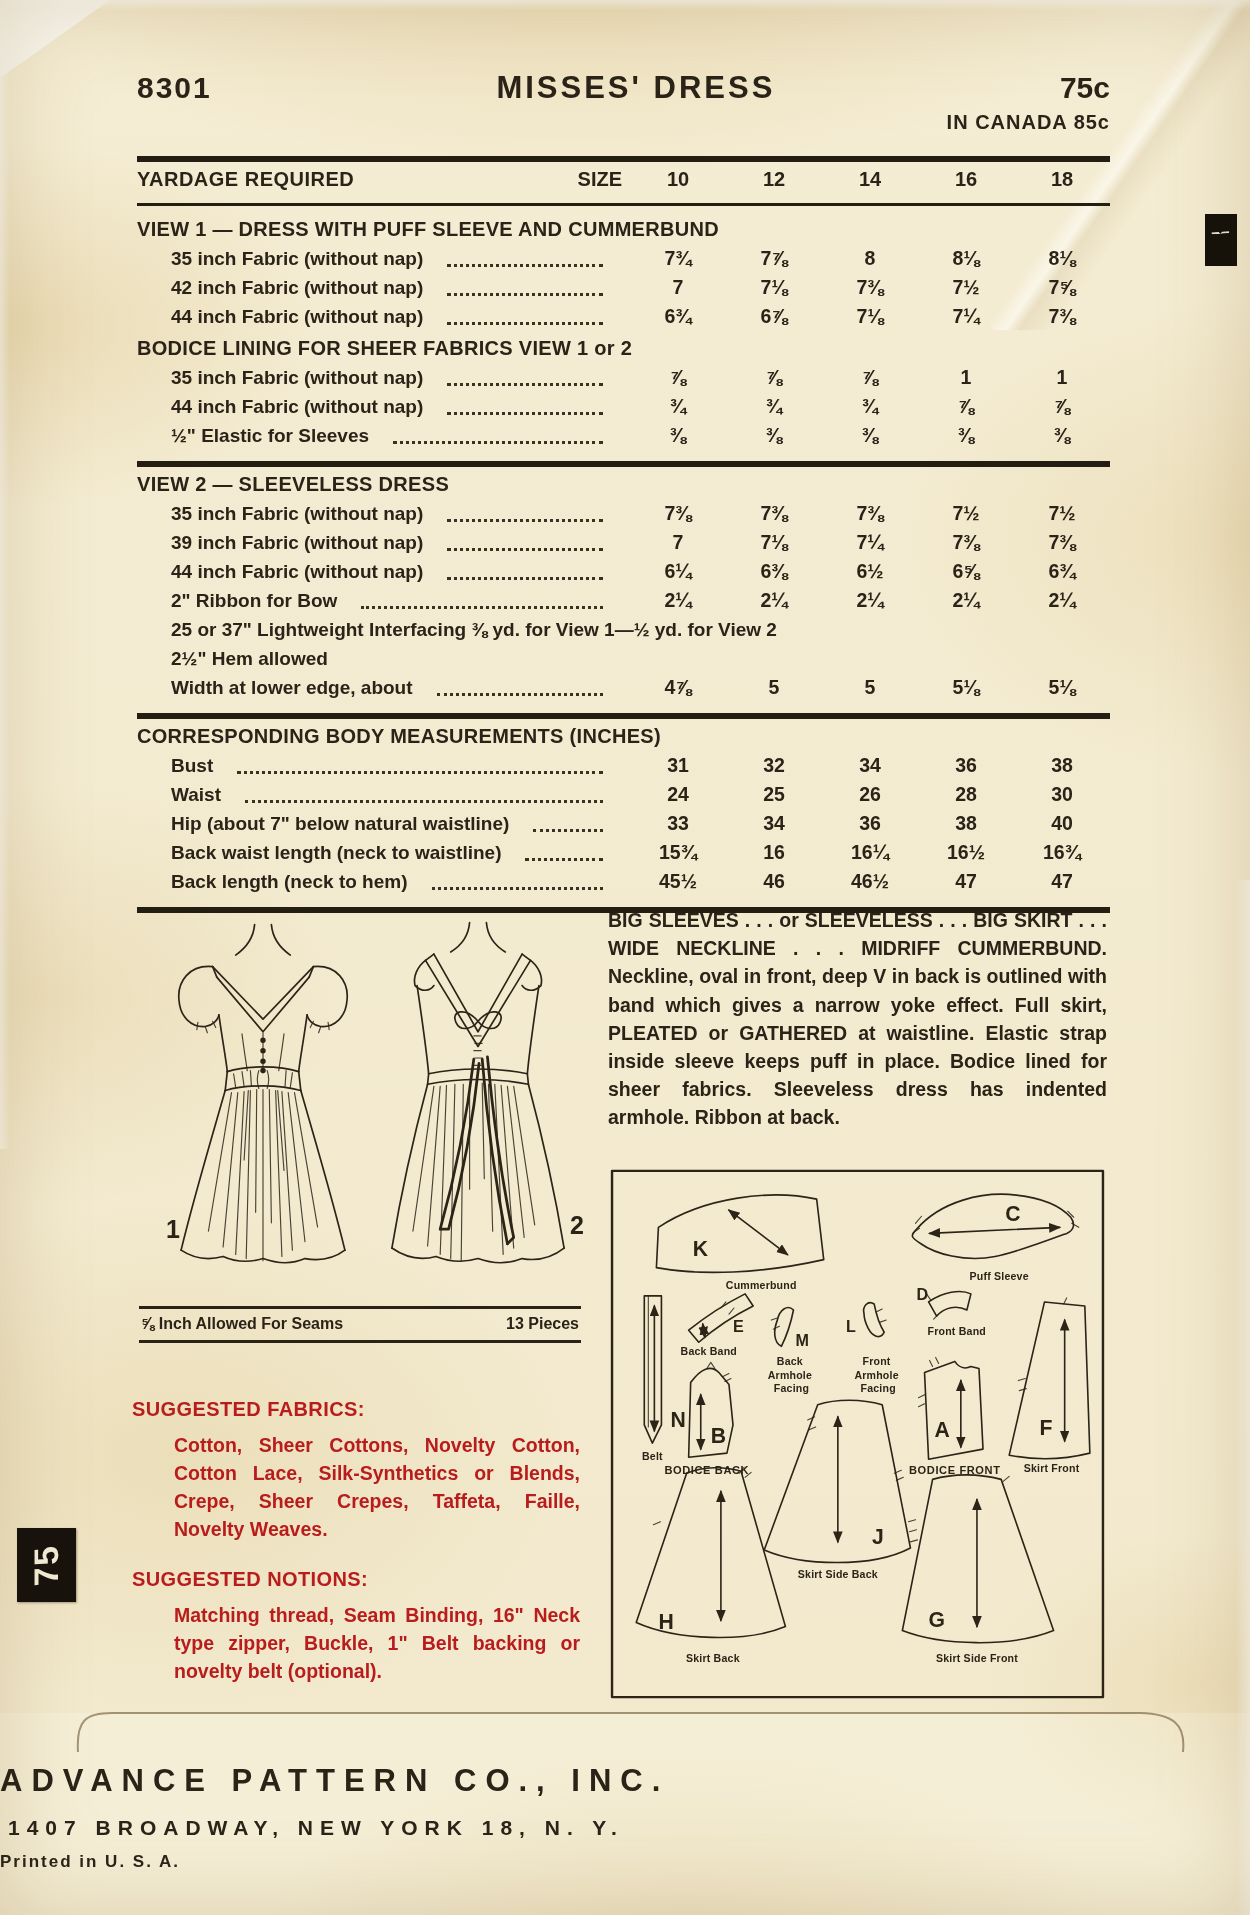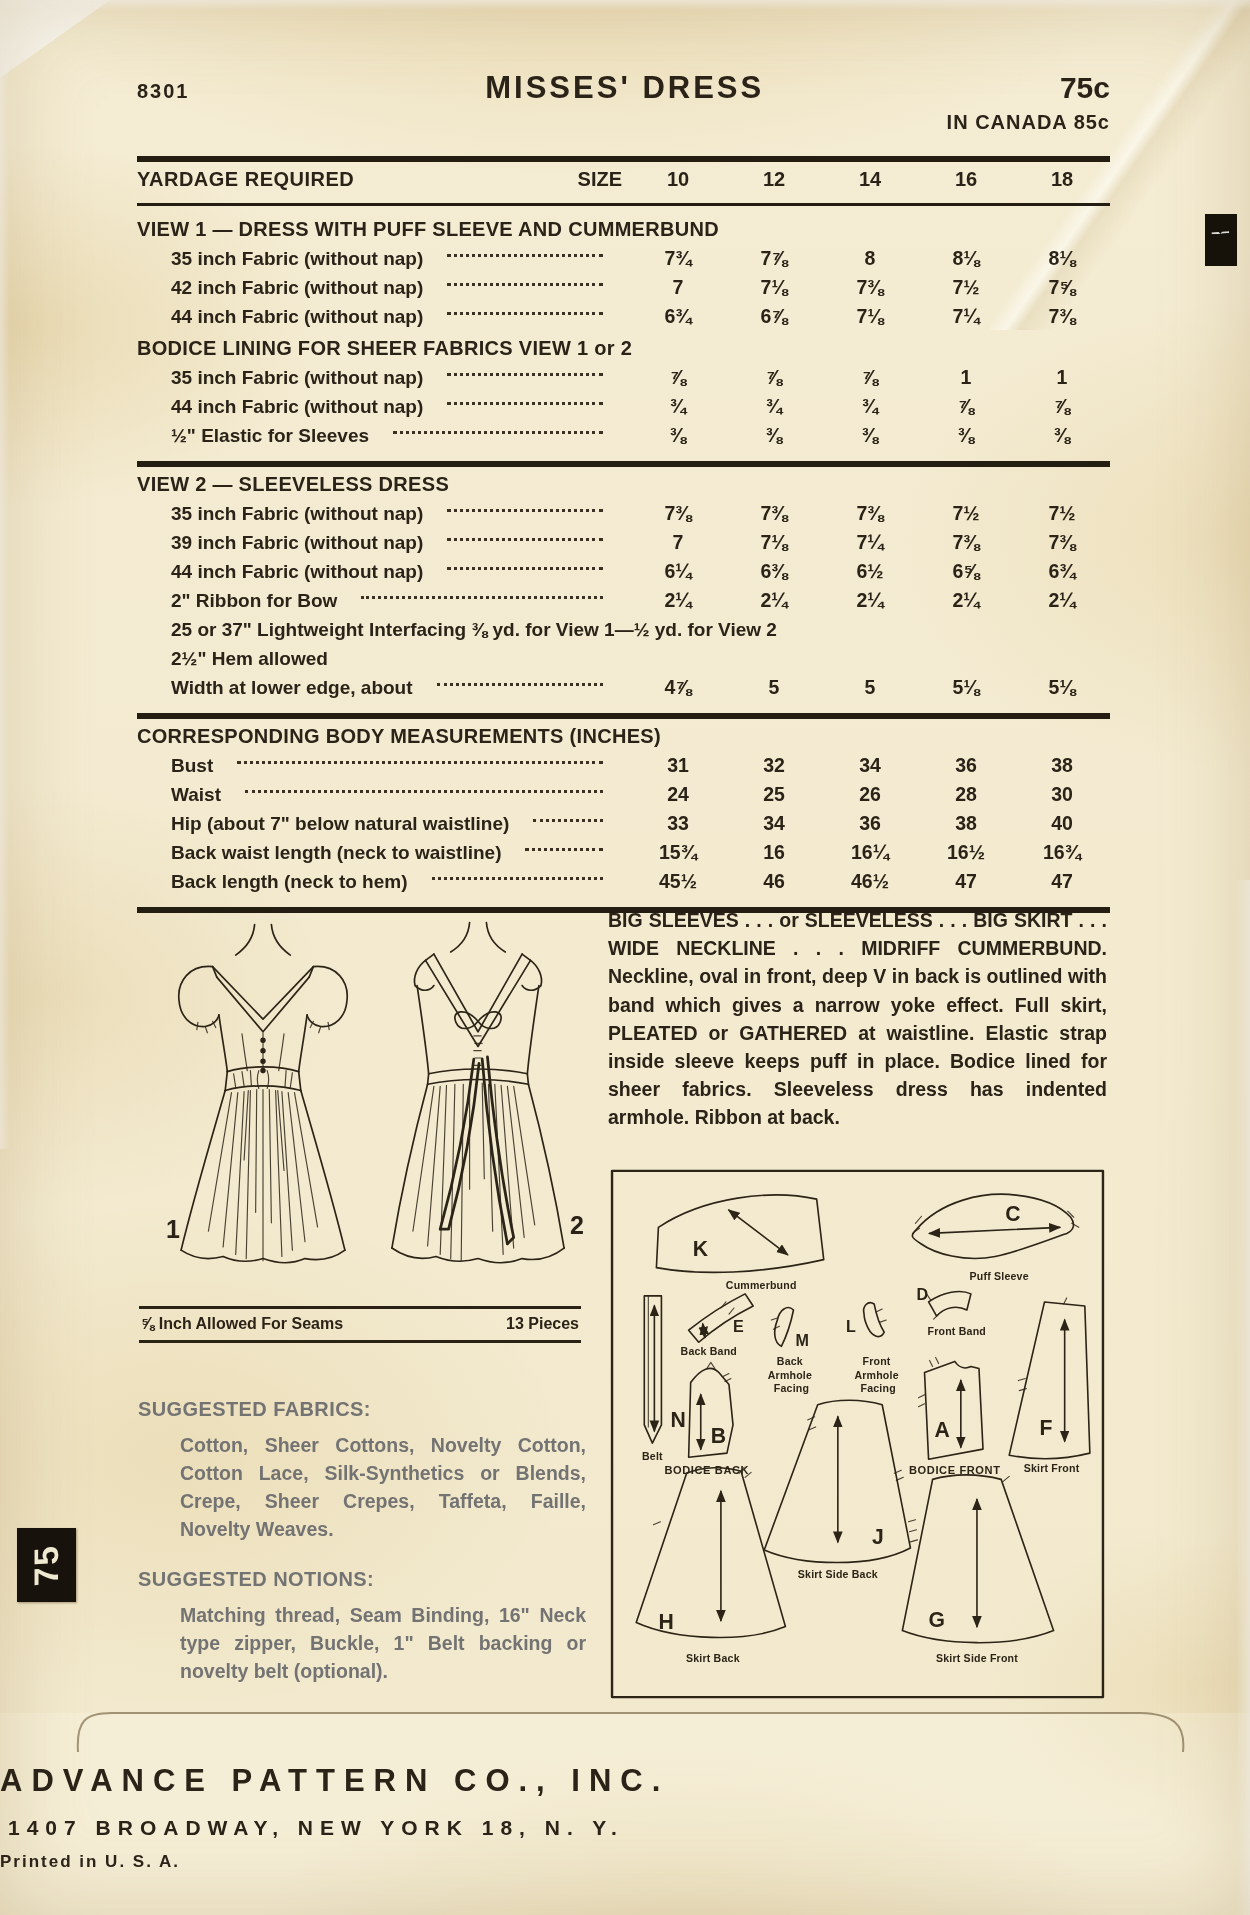--- a/index.html
+++ b/index.html
@@ -29,61 +29,61 @@
   .edge-white-right{position:absolute;right:0;top:880px;bottom:0;width:14px;
     background:linear-gradient(to left,#faf8ef,rgba(250,248,239,0));opacity:.85;}
   .edge-white-left{position:absolute;left:0;top:0;bottom:40%;width:10px;
     background:linear-gradient(to right,#fbfaf3,rgba(251,250,243,0));opacity:.7;}
   .crease-tr{position:absolute;right:0;top:0;width:260px;height:330px;
     background:linear-gradient(125deg,rgba(255,255,250,0) 46%,rgba(255,255,250,.55) 50%,rgba(160,130,70,.12) 53%,rgba(160,130,70,0) 60%);}
   .flap-tint{position:absolute;left:0;right:0;top:1713px;bottom:0;background:rgba(255,255,248,.22);}
 
   .txt{color:#2b2318;}
   .header-row{position:absolute;left:137px;right:140px;top:70px;display:flex;align-items:baseline;}
-  .pattern-number{font-size:20px;font-weight:700;letter-spacing:2px;}
+  .pattern-number{font-size:30px;font-weight:700;letter-spacing:2px;}
   .page-title{flex:1;text-align:center;font-size:31px;font-weight:700;letter-spacing:3px;}
   .price{font-size:30px;font-weight:700;}
   .canada{position:absolute;right:140px;top:111px;font-size:20px;font-weight:700;letter-spacing:1px;}
 
   .rule{position:absolute;left:137px;width:973px;background:#241d12;}
   .rule-a{top:156px;height:6px;}
   .rule-b{top:203px;height:3px;}
 
   .size-row{position:absolute;left:137px;top:168px;width:973px;display:flex;align-items:baseline;}
   .yardage-label{font-size:20px;font-weight:700;letter-spacing:.5px;}
   .size-spacer{flex:1;}
   .size-label{font-size:20px;font-weight:700;margin-right:8px;}
   .size-cols{display:flex;width:480px;flex:none;}
   .size-cell{width:96px;text-align:center;font-size:20px;font-weight:700;}
 
   .yardage-table{position:absolute;left:137px;top:212px;width:973px;}
   .tsec{margin-top:4px;}
   .heading{font-size:20px;font-weight:700;letter-spacing:.3px;line-height:26px;margin-bottom:2px;}
-  .trow{display:flex;align-items:center;line-height:29px;font-size:19px;gap:21px;}
+  .trow{display:flex;align-items:flex-end;line-height:29px;font-size:19px;gap:21px;}
   .rlabel{padding-left:34px;white-space:nowrap;font-weight:600;}
   .leader{flex:1;border-bottom:3px dotted #3a3122;margin:0 6px 6px 3px;min-width:12px;}
   .rvals{display:flex;width:480px;flex:none;}
   .vcell{width:96px;text-align:center;font-weight:700;font-size:19.5px;}
   .thick-rule{height:6px;background:#241d12;margin:11px 0 2px 0;}
 
   .illustrations{position:absolute;left:118px;top:915px;width:480px;height:385px;}
   .illustrations svg{position:absolute;top:0;}
   .view-num{position:absolute;font-size:25px;font-weight:700;color:#2b2318;}
   .num1{left:48px;top:300px;}
   .num2{left:452px;top:296px;}
 
   .desc{position:absolute;left:608px;top:906px;width:499px;font-size:19.5px;font-weight:700;
     line-height:28.2px;text-align:justify;color:#2b2318;}
 
   .seam-box{position:absolute;left:139px;top:1306px;width:442px;}
   .seam-rule{height:3px;background:#2a2215;}
   .seam-line{display:flex;justify-content:space-between;align-items:baseline;padding:6px 2px 7px 2px;}
   .seam-text,.seam-pieces{font-size:16px;font-weight:700;color:#2b2318;}
 
-  .fab{position:absolute;left:138px;width:448px;color:#737373;}
+  .fab{position:absolute;left:132px;width:448px;color:#b91c1c;}
   .fab-heading{font-size:20px;font-weight:700;letter-spacing:.4px;margin-bottom:10px;}
   .fab-body{font-size:19.5px;font-weight:600;line-height:28px;text-align:justify;padding-left:42px;}
   .fabrics{top:1398px;}
   .notions{top:1568px;}
 
   .diagram{position:absolute;left:608px;top:1166px;width:499px;height:536px;}
   svg .ln{stroke:#2c2417;fill:none;stroke-width:1.6;stroke-linecap:round;stroke-linejoin:round;}
   svg .thin{stroke-width:1.1;opacity:.85;}
   svg .thick{stroke-width:2.6;}
   svg text{font-family:"Liberation Sans","DejaVu Sans",sans-serif;fill:#2c2417;font-weight:700;}

